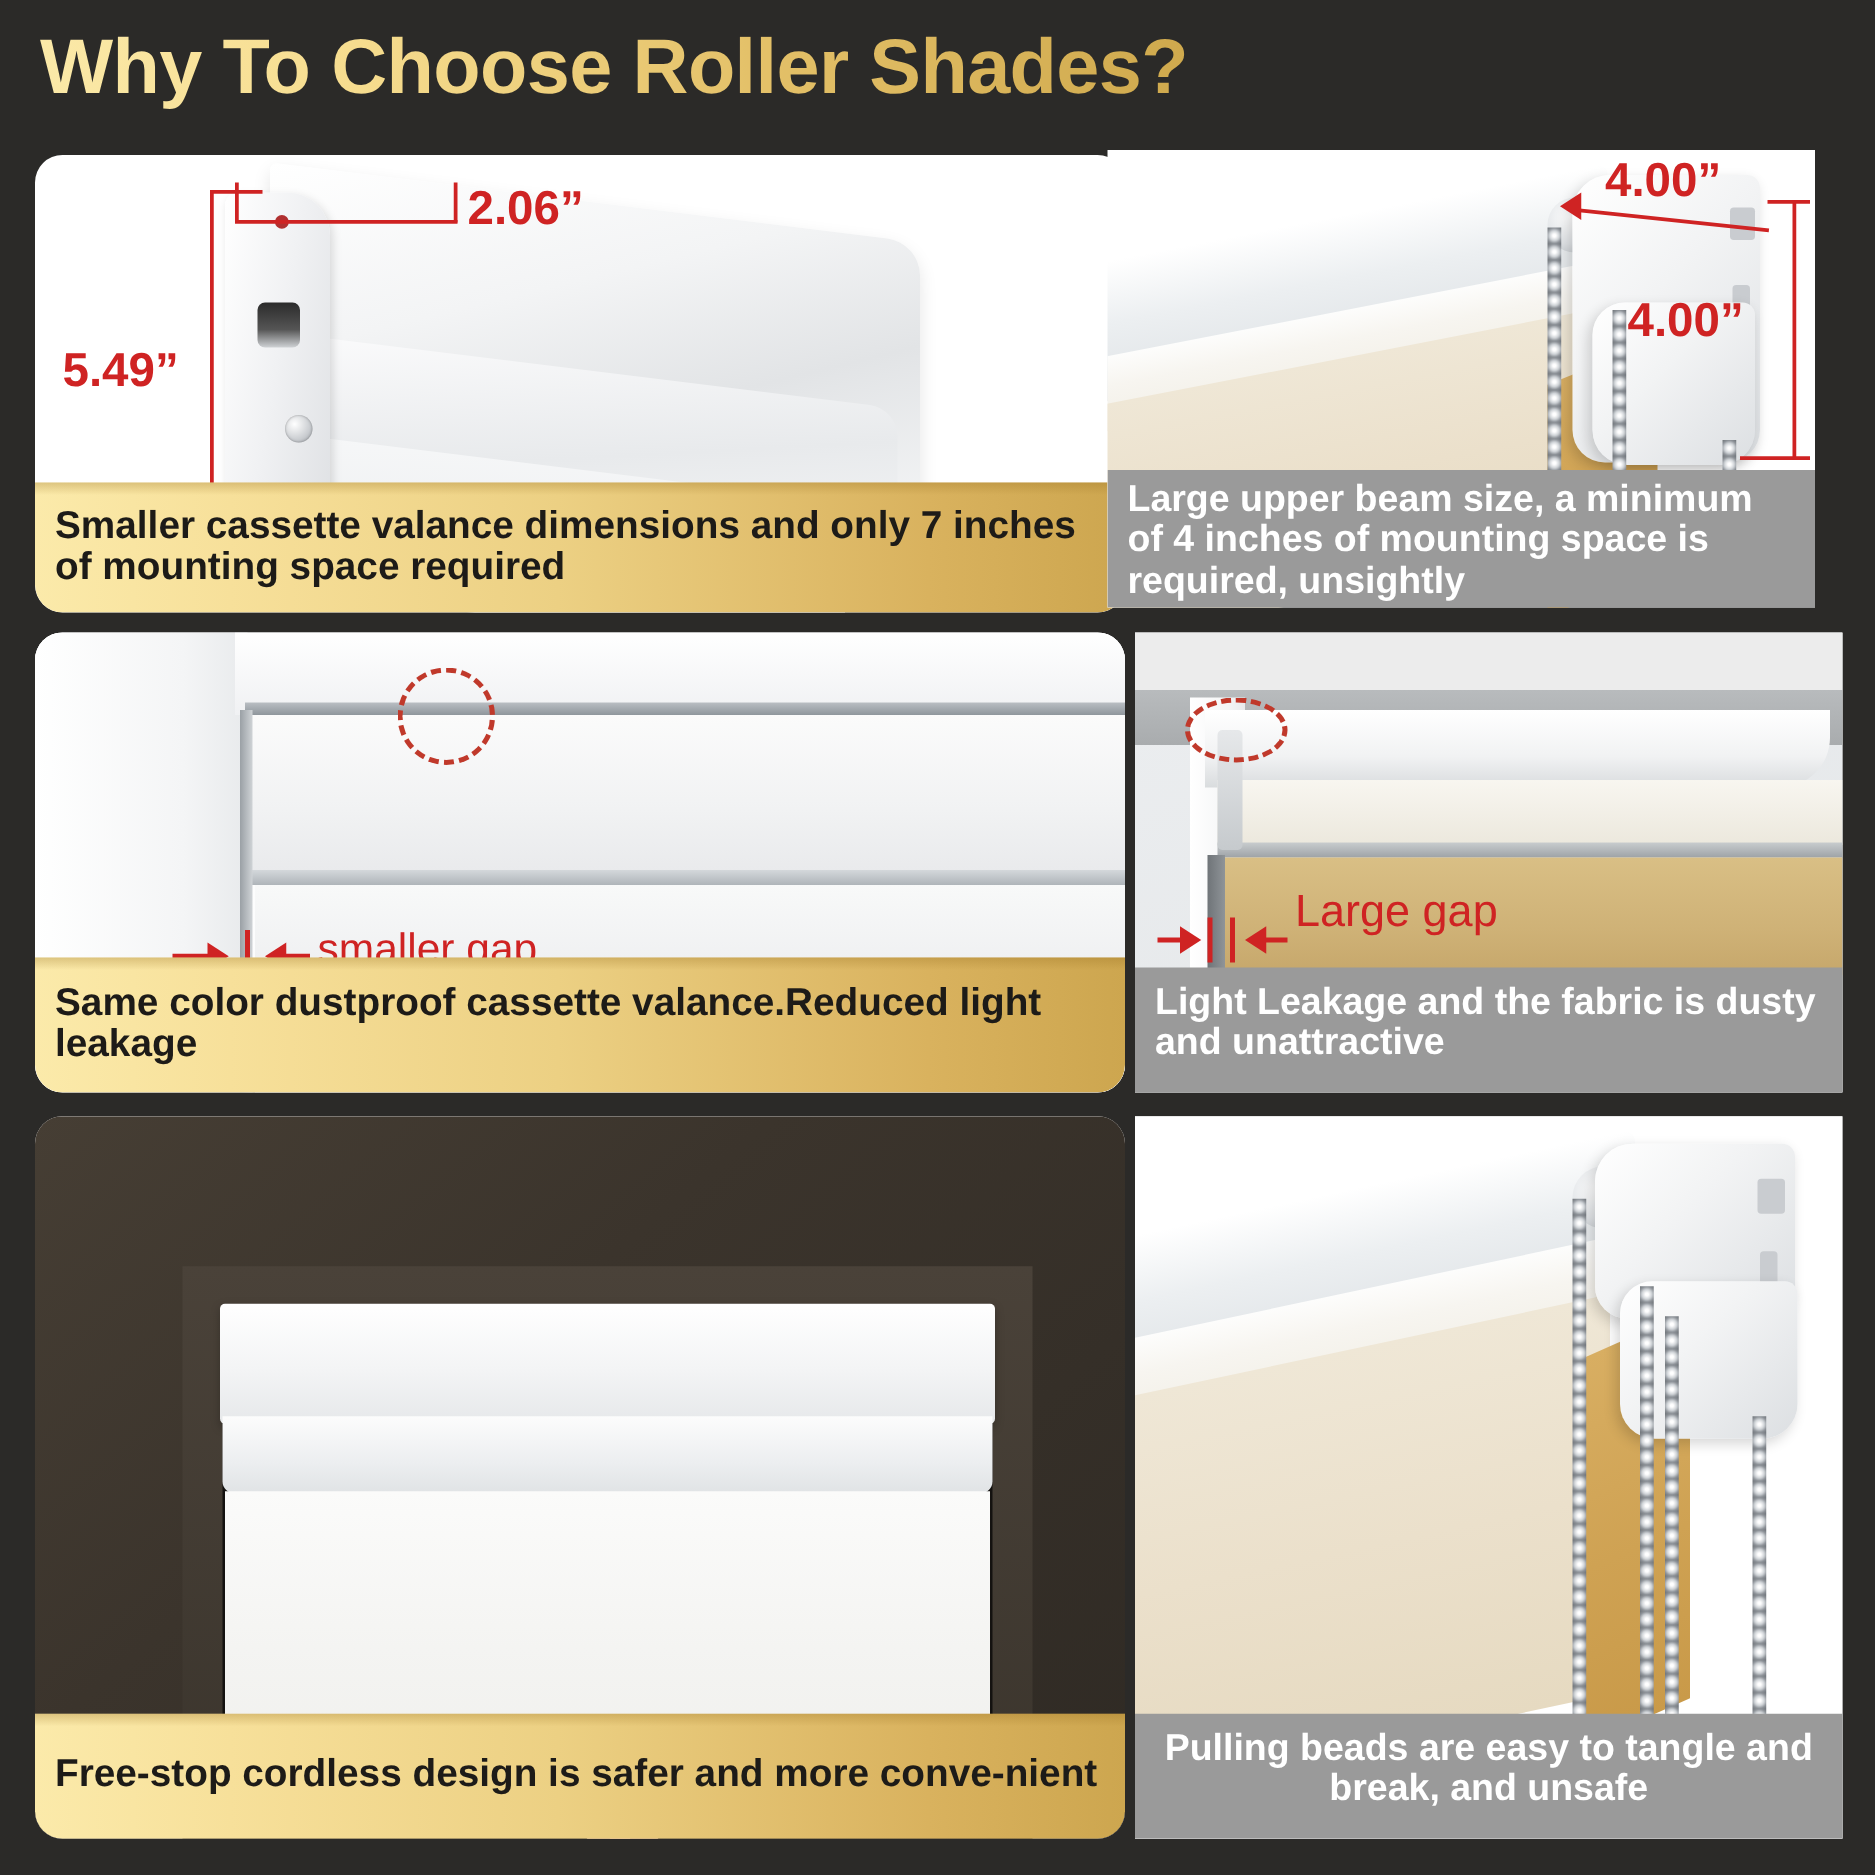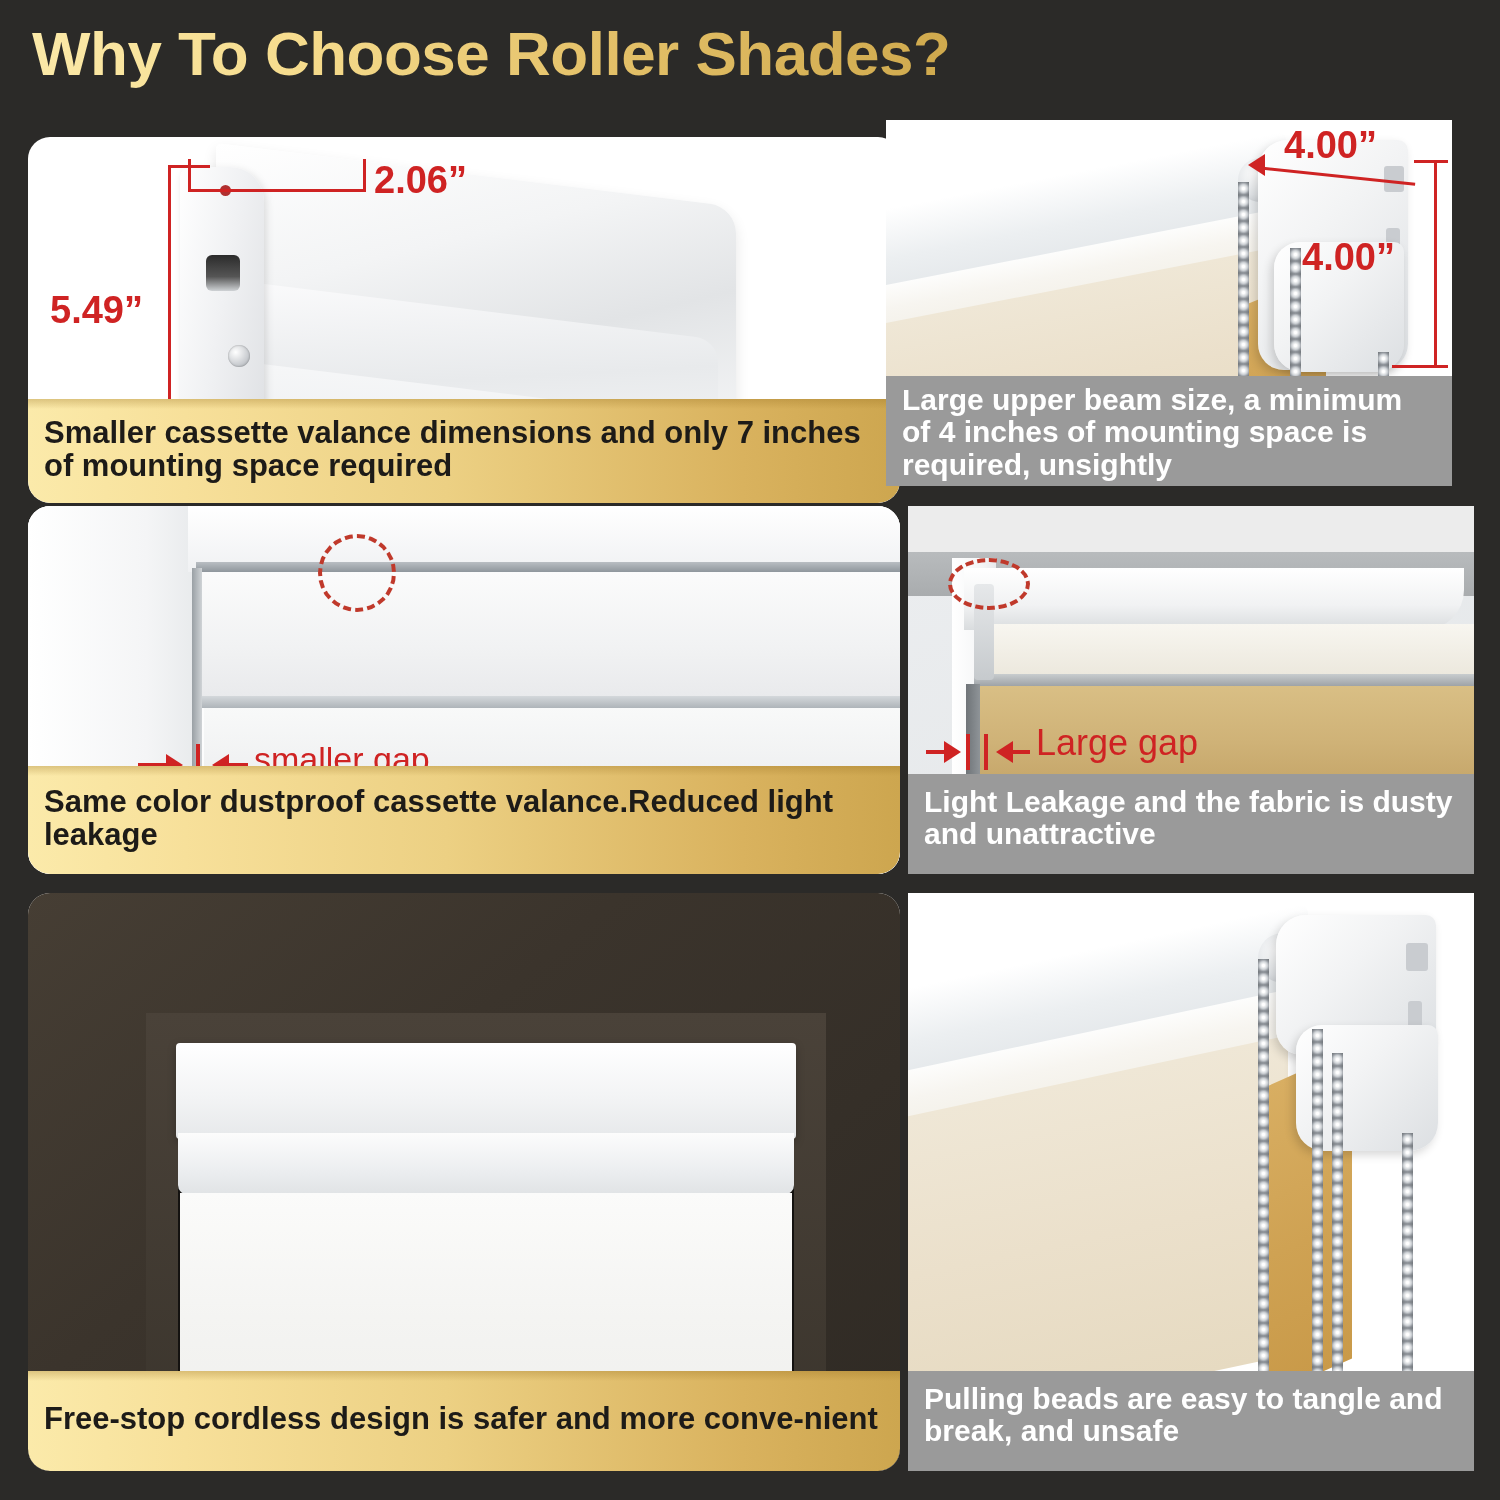--- a/index.html
+++ b/index.html
@@ -19,21 +19,21 @@
     -webkit-background-clip: text; background-clip: text;
     color: transparent; -webkit-text-fill-color: transparent;
     white-space: nowrap;
   }
 
   
   .panel { position: absolute; overflow: hidden; }
   .panel.left  { border-radius: 22px; background: #ffffff; }
   .panel.right { border-radius: 0;    background: #ffffff; }
 
-  .p1 { left: 28px;  top: 137px;  width: 872px; height: 366px; }
+  .p1 { left: 28px;  top: 124px;  width: 872px; height: 366px; }
   .p2 { left: 886px; top: 120px;  width: 566px; height: 366px; }
   .p3 { left: 28px;  top: 506px;  width: 872px; height: 368px; }
   .p4 { left: 908px; top: 506px;  width: 566px; height: 368px; }
   .p5 { left: 28px;  top: 893px;  width: 872px; height: 578px; }
   .p6 { left: 908px; top: 893px;  width: 566px; height: 578px; }
 
   .media { position: absolute; left: 0; top: 0; right: 0; bottom: 0; overflow: hidden; }
 
   
   .caption {
@@ -53,21 +53,21 @@
     pointer-events:none;
   }
   .caption.gray {
     background: #9a9a9a; color: #ffffff; font-size: 30px;
   }
   .cap-p1 { height: 104px; }
   .cap-p3 { height: 108px; }
   .cap-p5 { height: 100px; }
   .cap-p2 { height: 110px; align-items: flex-start; padding-top: 8px; }
   .cap-p4 { height: 100px; align-items: flex-start; padding-top: 12px; }
-  .cap-p6 { height: 100px; align-items: flex-start; padding-top: 12px; }
+  .cap-p6 { height: 100px; align-items: flex-start; padding-top: 12px; text-align: center; }
 
   
   .scene { position:absolute; inset:0; }
 
   
   .fabric-tex {
     background-image:
       repeating-linear-gradient(0deg, rgba(0,0,0,.05) 0 1px, rgba(0,0,0,0) 1px 3px),
       repeating-linear-gradient(90deg, rgba(0,0,0,.028) 0 1px, rgba(0,0,0,0) 1px 5px);
   }
@@ -318,21 +318,21 @@
         <div style="position:absolute; left:66px; top:78px; width:20px; height:96px; background:linear-gradient(180deg,#e6e8ea,#c6cacd); border-radius:4px;"></div>
 
         <div class="dash-circle" style="left:40px; top:52px; width:82px; height:52px;"></div>
 
         <div class="gap-line" style="left:58px; top:228px; height:36px;"></div>
         <div class="gap-line" style="left:76px; top:228px; height:36px;"></div>
         <div class="arrow-stem" style="left:18px; top:244px; width:20px;"></div>
         <div class="arrow-r" style="left:36px; top:235px;"></div>
         <div class="arrow-l" style="left:88px; top:235px;"></div>
         <div class="arrow-stem" style="left:104px; top:244px; width:18px;"></div>
-        <div class="gap-label" style="left:128px; top:216px; font-size:36px;">Large gap</div>
+        <div class="gap-label" style="left:128px; top:202px; font-size:36px;">Large gap</div>
       </div>
     </div>
     <div class="caption gray cap-p4">Light Leakage and the fabric is dusty and unattractive</div>
   </div>
 
   <div class="panel left p5">
     <div class="media">
       <div class="scene">
         <div class="wall"></div>
         <div class="win-recess"></div>

